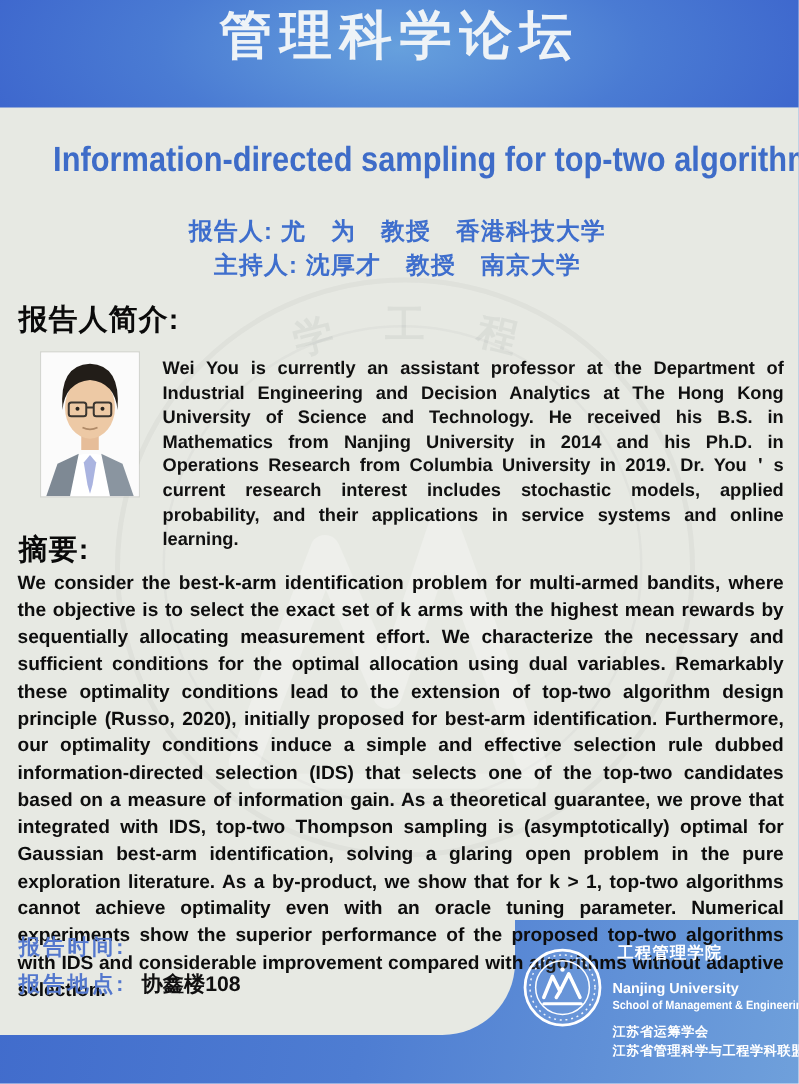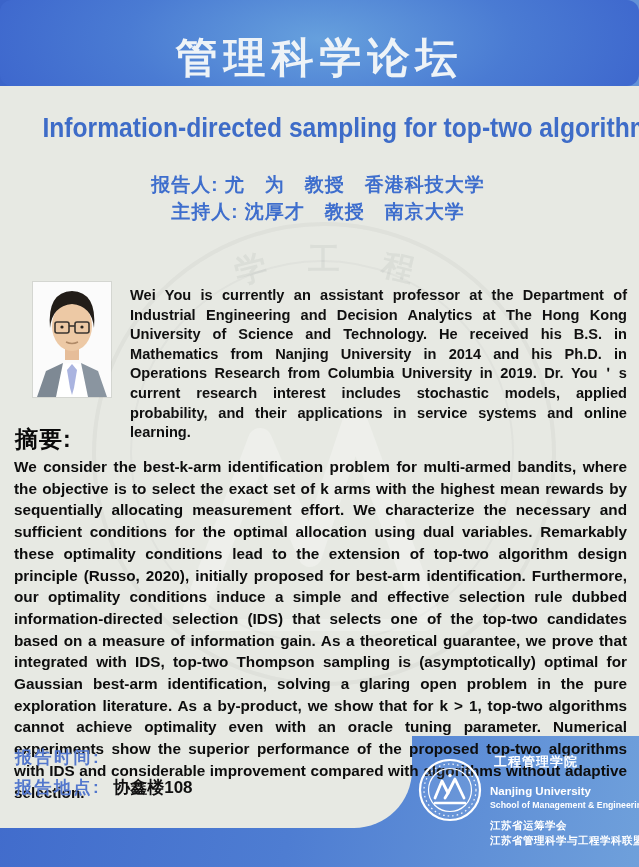--- a/index.html
+++ b/index.html
@@ -5,21 +5,21 @@
   html,body{margin:0;padding:0;}
   .poster{
     position:relative;width:639px;height:867px;overflow:hidden;
     background:linear-gradient(100deg,#3b64c9 0%,#4e7dd2 55%,#6fa0db 100%);
     font-family:"Liberation Sans",sans-serif;
   }
   
   .header{
     position:absolute;left:0;top:0;width:639px;height:86px;
     background:radial-gradient(ellipse 55% 160% at 50% 45%,#66a0dd 0%,#4a7bd3 55%,#3d66cd 100%);
-    display:flex;align-items:flex-end;justify-content:center;border-radius:12px;
+    display:flex;align-items:flex-start;justify-content:center;
   }
   .header-title{
     font-family:"Liberation Serif","DejaVu Serif",serif;
     font-weight:bold;font-size:42px;color:#eef3f7;letter-spacing:6px;
   }
   
   .panel-top{position:absolute;left:0;top:86px;width:639px;height:650px;background:#e7e9e3;}
   .panel-bottom{position:absolute;left:0;top:736px;width:412px;height:92px;background:#e7e9e3;border-bottom-right-radius:58px;}
   
   .wm{position:absolute;pointer-events:none;}
@@ -93,20 +93,21 @@
     <line x1="30" y1="255" x2="250" y2="255" stroke="rgba(255,255,255,0.4)" stroke-width="12" stroke-linecap="round"></line>
   </svg>
 
   <div class="talk-title-wrap">
     <div class="talk-title">Information-directed sampling for top-two algorithms</div>
   </div>
 
   <div class="person-line speaker-line">报告人: 尤　为　教授　香港科技大学</div>
   <div class="person-line host-line">主持人: 沈厚才　教授　南京大学</div>
 
+  <div class="section-heading bio-heading">报告人简介:</div>
 
   <svg class="speaker-photo" viewBox="0 0 78 115">
     <rect x="0" y="0" width="78" height="115" fill="#fbfbfb"></rect>
     <rect x="32" y="62" width="14" height="16" fill="#e6bd99"></rect>
     <path d="M6,115 L15,88 Q39,74 63,88 L72,115 Z" fill="#ffffff"></path>
     <path d="M4,115 L13,89 L30,81 L23,115 Z" fill="#7e8994"></path>
     <path d="M74,115 L65,89 L48,81 L55,115 Z" fill="#8a95a0"></path>
     <polygon points="39,82 34,88 37,106 39,113 41,106 44,88" fill="#aab4e0"></polygon>
     <ellipse cx="39" cy="44" rx="20" ry="25" fill="#edc9a5"></ellipse>
     <path d="M17,46 Q14,10 39,9 Q64,10 61,46 Q59,24 39,22 Q19,24 17,46 Z" fill="#221d18"></path>

